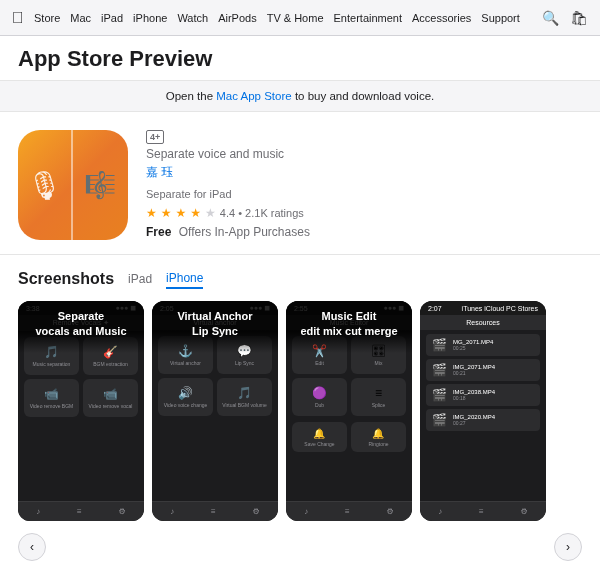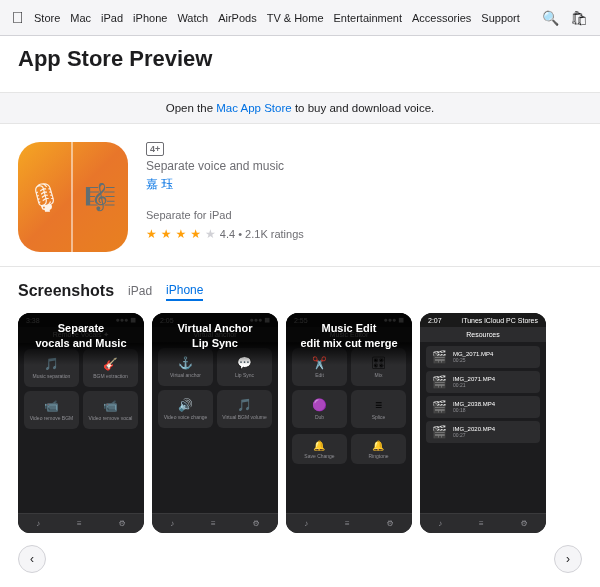--- a/index.html
+++ b/index.html
@@ -37,21 +37,21 @@
       align-items: center;
     }
     .nav-icon-btn {
       font-size: 14px;
       color: #1d1d1f;
       cursor: pointer;
     }
 
     
     .page-header {
-      padding: 10px 18px 20px;
+      padding: 10px 18px 8px;
       border-bottom: 1px solid #e5e5e5;
     }
     .page-header h1 {
       font-size: 22px;
       font-weight: 600;
       color: #1d1d1f;
     }
 
     
     .banner {
@@ -132,21 +132,21 @@
       border-radius: 2px;
     }
     .app-subtitle {
       font-size: 12px;
       color: #6e6e73;
       margin-bottom: 3px;
     }
     .app-developer {
       font-size: 12px;
       color: #0071e3;
-      margin-bottom: 16px;
+      margin-bottom: 7px;
     }
     .designed-for {
       font-size: 11px;
       color: #6e6e73;
       margin-bottom: 6px;
     }
     .stars {
       display: flex;
       align-items: center;
       gap: 4px;
@@ -347,20 +347,24 @@
     <div class="stars">
       <span class="star">★</span>
       <span class="star">★</span>
       <span class="star">★</span>
       <span class="star">★</span>
       <span class="star" style="color:#d1d1d6;">★</span>
       <span class="rating-count">
         <span>4.4</span> • <span>2.1K ratings</span>
       </span>
     </div>
+    <div class="price-row">
+      <strong>Free</strong>
+      <span>Offers In-App Purchases</span>
+    </div>
   </div>
 </div>
 
 <div class="screenshots-section">
   <div class="screenshots-header">
     <span class="screenshots-title">Screenshots</span>
     <button class="tab-btn">iPad</button>
     <button class="tab-btn active">iPhone</button>
   </div>
 

